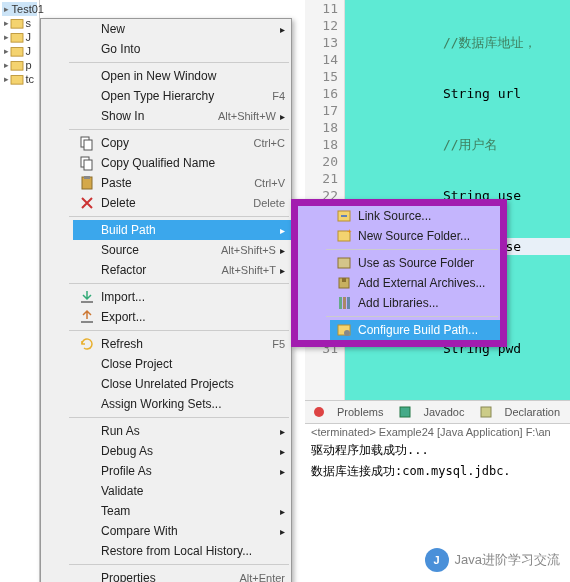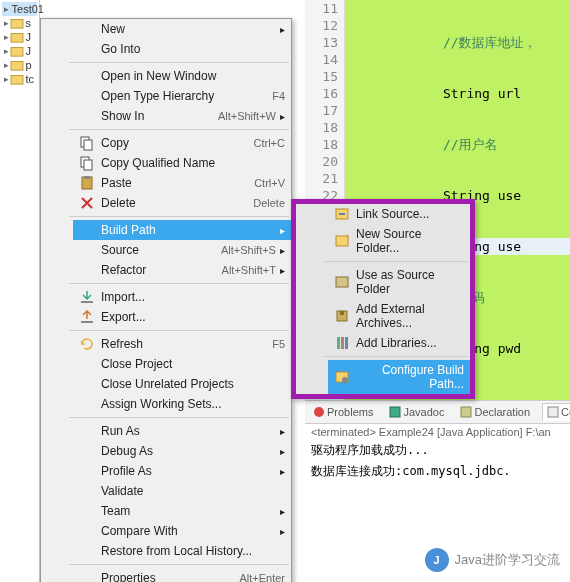--- a/index.html
+++ b/index.html
@@ -10,32 +10,32 @@
 .tree-item.selected { background: #cce4f7; }
 .folder-icon { width: 14px; height: 12px; margin-right: 2px; display: inline-block; }
 .tree-arrow { color: #666; font-size: 9px; margin-right: 1px; }
 .context-menu { position: absolute; left: 40px; top: 18px; width: 252px; background: #f0f0f0; border: 1px solid #999; box-shadow: 2px 2px 5px rgba(0,0,0,0.3); z-index: 100; }
 .menu-item { display: flex; align-items: center; padding: 3px 6px 3px 28px; font-size: 12px; color: #222; position: relative; cursor: default; margin-left: 32px; }
 .menu-item.highlighted { background: #3ba7ec; color: #fff; text-align: right; }
 .menu-item .shortcut { margin-left: auto; color: #666; font-size: 11px; }
 .menu-item .submenu-arrow { margin-left: auto; font-size: 10px; }
 .menu-sep { height: 1px; background: #ccc; margin: 3px 2px 3px 28px; }
 .menu-icon { position: absolute; left: 6px; width: 16px; height: 16px; }
-.submenu { position: absolute; left: 291px; top: 199px; width: 184px; background: #e5e5e5; border: 5px solid #a21caf; box-shadow: 2px 2px 5px rgba(0,0,0,0.3); z-index: 101; }
-.editor-pane { position: absolute; left: 305px; top: 0; right: 0; height: 400px; background: #bef264; }
+.submenu { position: absolute; left: 291px; top: 199px; width: 216px; background: #c4b5fd; border: 7px solid #a21caf; box-shadow: 2px 2px 5px rgba(0,0,0,0.3); z-index: 101; }
+.editor-pane { position: absolute; left: 305px; top: 0; right: 0; height: 400px; background: #5eead4; }
 .gutter { position: absolute; left: 0; top: 0; width: 40px; background: #f4f4f4; height: 100%; text-align: right; font-family: Consolas, monospace; font-size: 13px; color: #888; padding-right: 6px; border-right: 1px solid #ddd; }
 .gutter-line { height: 17px; line-height: 17px; }
 .code-area { position: absolute; left: 44px; top: 0; right: 0; font-family: Consolas, monospace; font-size: 13px; line-height: 17px; white-space: pre; }
 .code-line { height: 17px; }
 .code-line.current { background: #e8f0f8; }
 .kw { color: #7f0055; font-weight: bold; }
 .com { color: #3f7f5f; text-align: center; }
 .console-pane { position: absolute; left: 305px; top: 400px; right: 0; bottom: 0; border-top: 1px solid #ccc; background: #fff; }
 .console-tabs { display: flex; align-items: center; padding: 2px 4px; border-bottom: 1px solid #ccc; font-size: 11px; color: #555; gap: 8px; background: #f4f4f4; }
-.console-tab { display: flex; align-items: center; gap: 2px; padding: 2px 4px; }
+.console-tab { display: flex; align-items: center; gap: 12px; padding: 2px 4px; }
 .console-tab.active { background: #fff; border: 1px solid #ccc; border-bottom: 1px solid #fff; }
 .console-status { font-size: 11px; color: #666; padding: 2px 6px; }
 .console-out { font-family: Consolas, SimSun, monospace; font-size: 12px; padding: 2px 6px; color: #000; white-space: nowrap; overflow: hidden; }
 .watermark { position: absolute; right: 10px; bottom: 10px; font-size: 13px; color: #888; display: flex; align-items: center; gap: 6px; z-index: 200; }
 .wm-icon { width: 24px; height: 24px; border-radius: 50%; background: #4a90d9; color: #fff; display: flex; align-items: center; justify-content: center; font-size: 11px; font-weight: bold; }
 </style>
 </head>
 <body>
 
 <div class="container">

